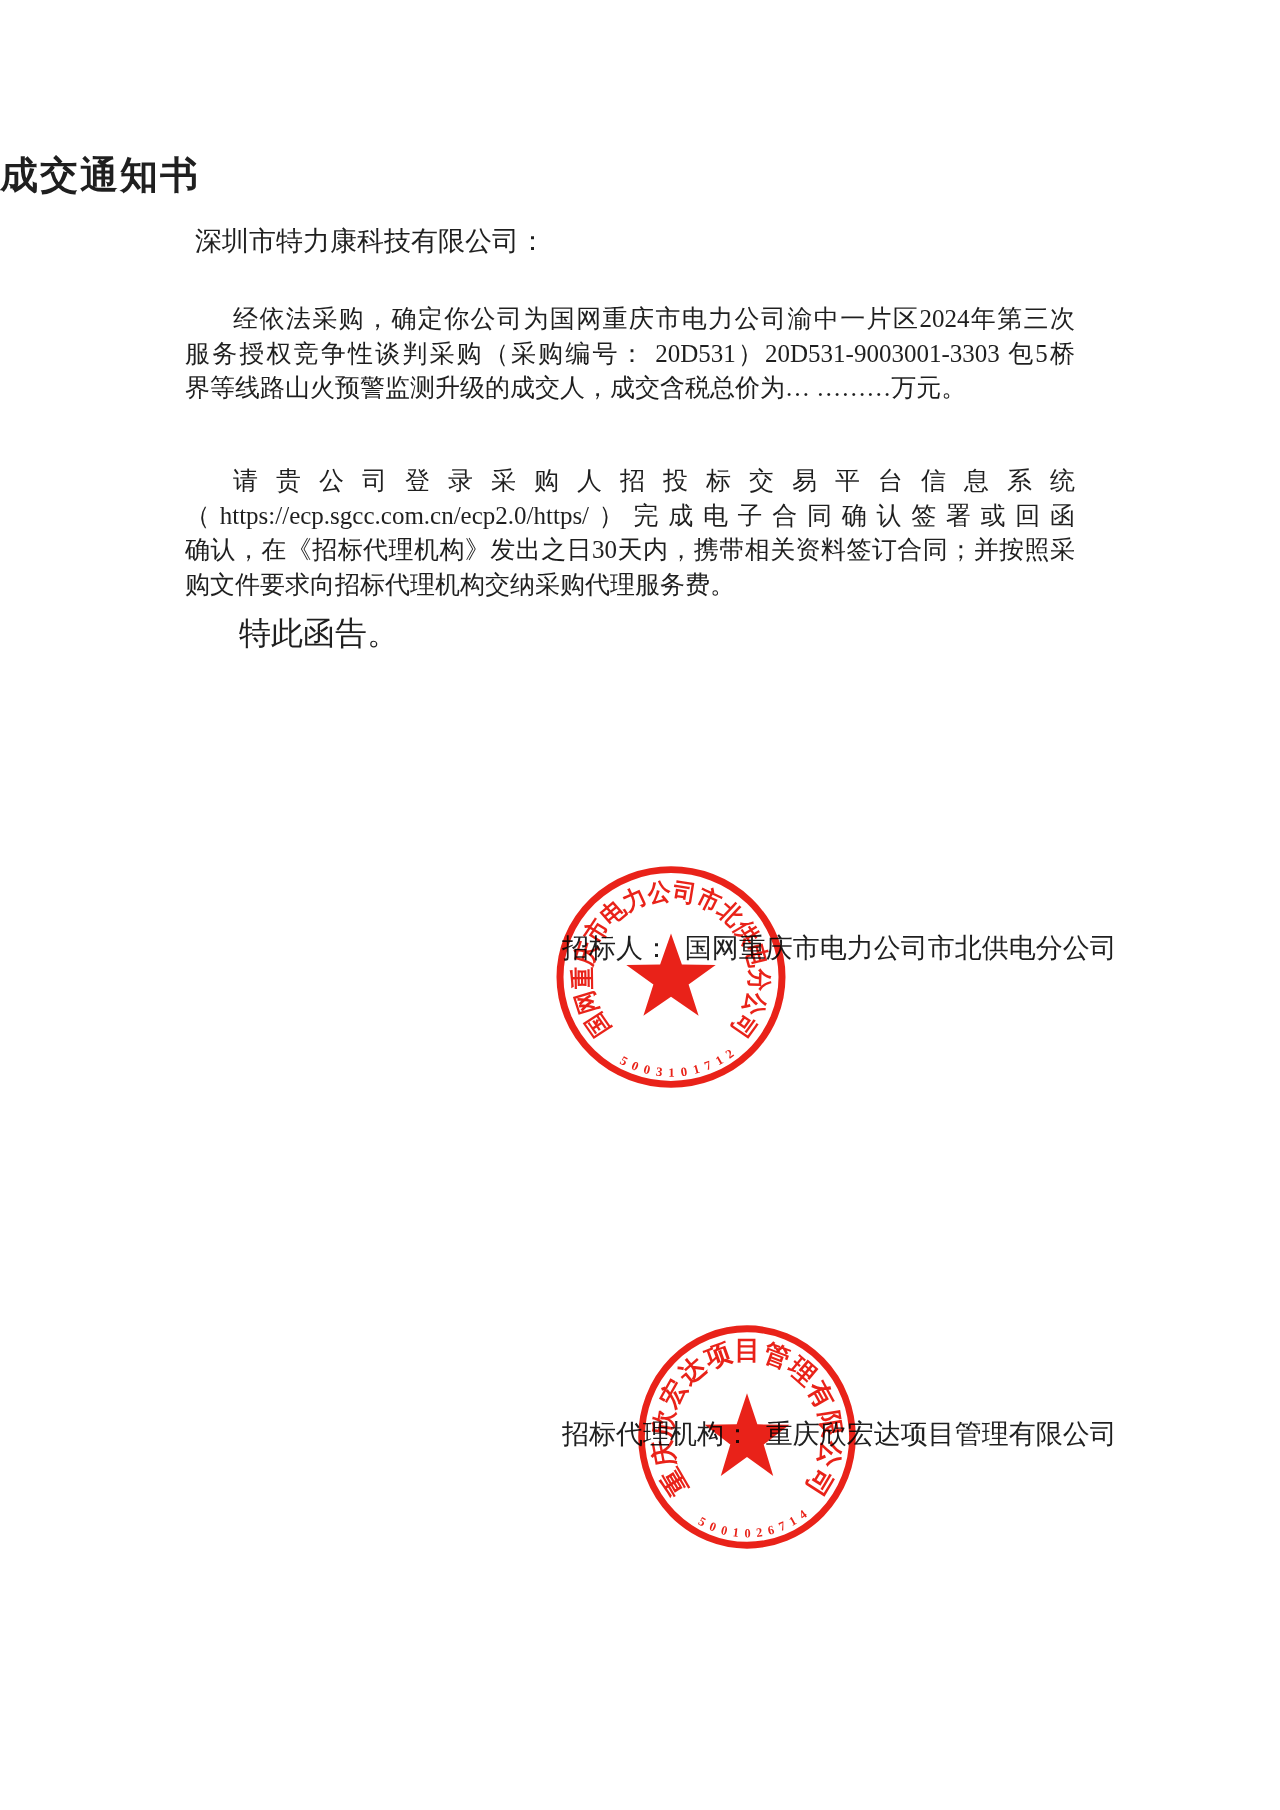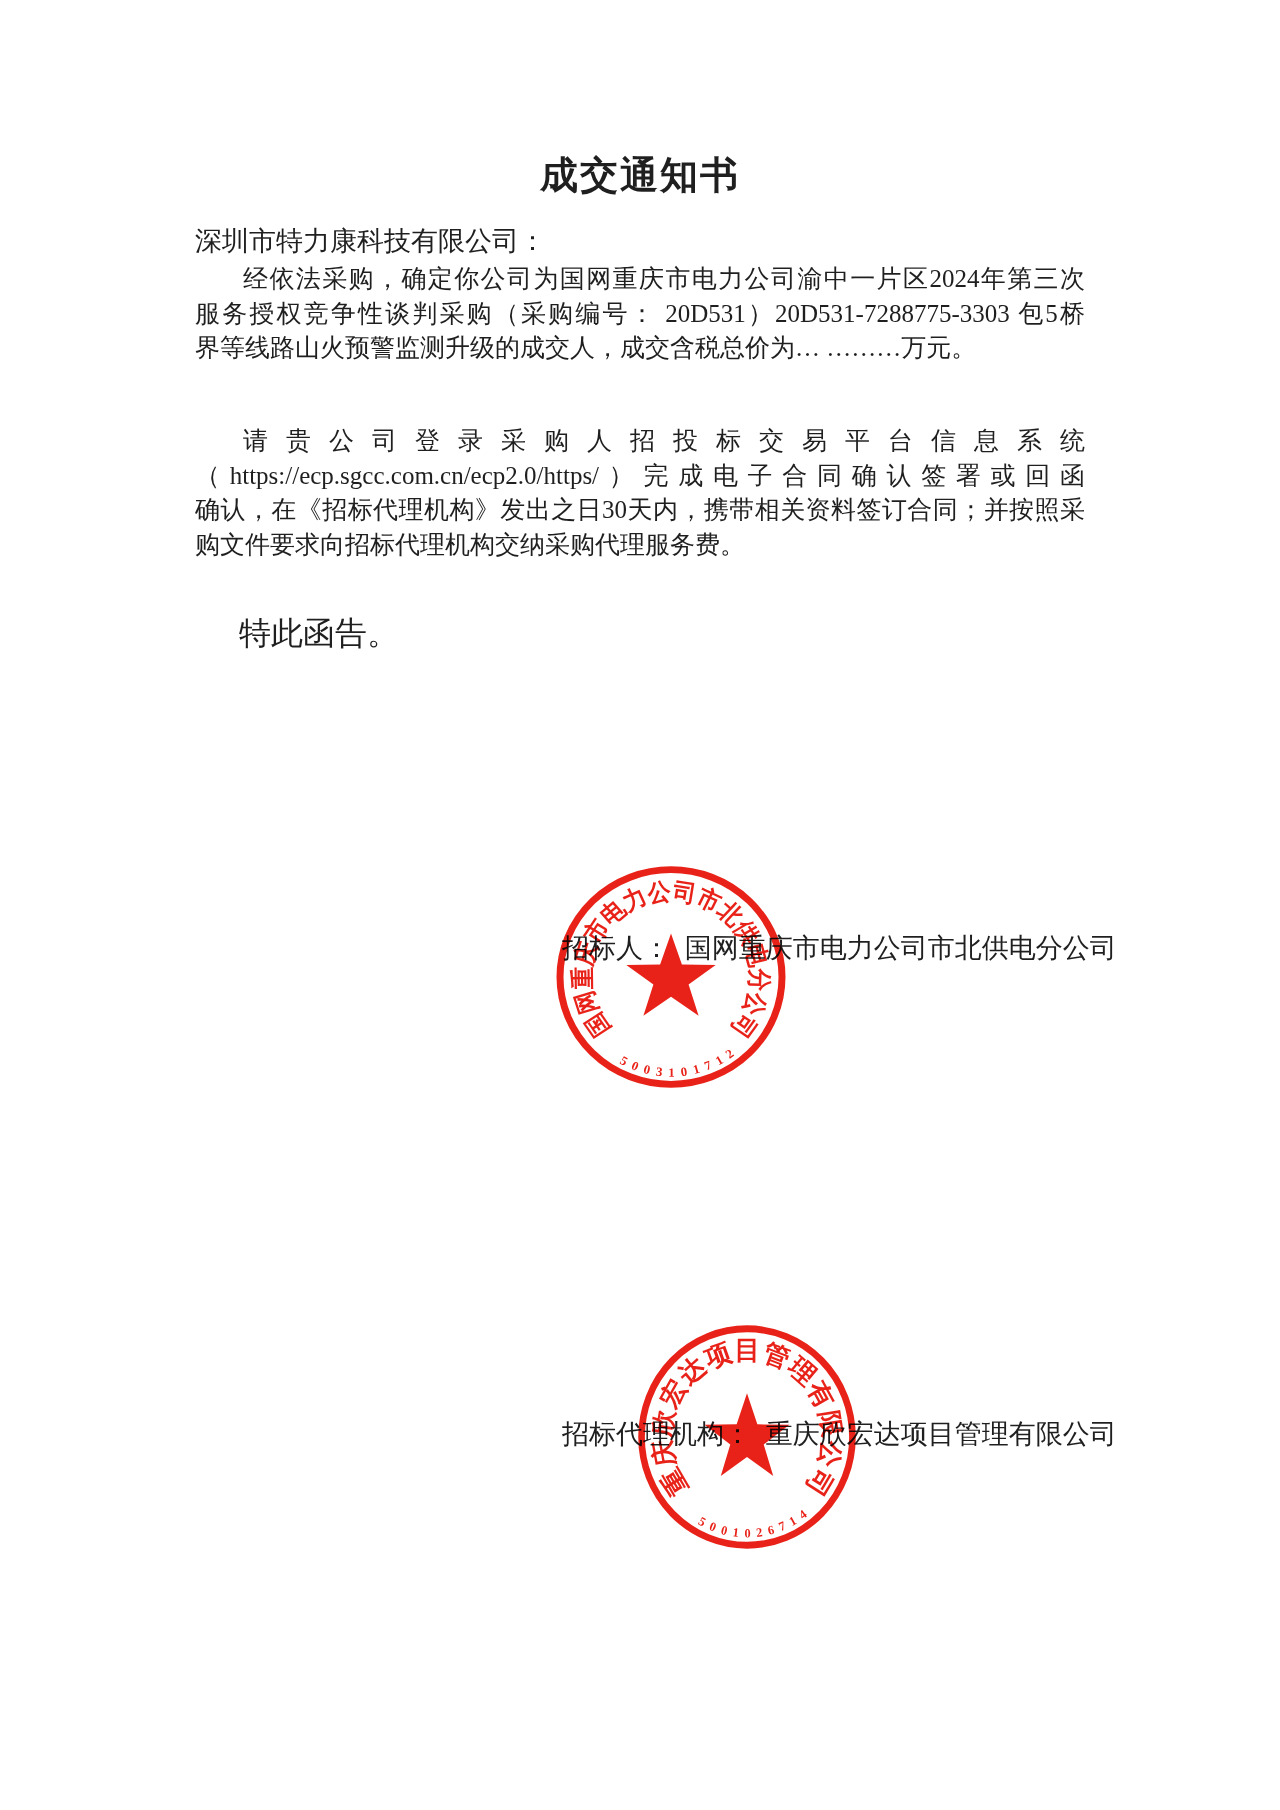--- a/index.html
+++ b/index.html
@@ -7,28 +7,28 @@
   body {
     width: 1280px; height: 1810px;
     position: relative;
     font-family: "Liberation Serif", "DejaVu Serif", serif;
     color: var(--text_color, #1f1f1f);
     overflow: hidden;
   }
   .page { position: absolute; inset: 0; background: #ffffff; }
   .title {
     position: absolute; left: 0; top: 150px; width: 1280px;
-    text-align: center; font-size: 38px; font-weight: bold;
+    text-align: left; font-size: 38px; font-weight: bold;
     letter-spacing: 2px;
   }
   .addressee {
     position: absolute; left: 195px; top: 224px; width: 890px;
     font-size: 27px; line-height: 34px;
   }
-  .para { position: absolute; left: 195px; width: 890px; font-size: 25px; }
+  .para { position: absolute; left: 185px; width: 890px; font-size: 25px; margin-top: 40px; }
   .para .line {
     line-height: 34.5px;
     text-align: justify; text-align-last: justify;
     white-space: normal;
   }
   .para .line:first-child { text-indent: 48px; }
   .para .line:last-child { text-align: justify; text-align-last: left; }
   .para1 { top: 262px; }
   .para2 { top: 424px; }
   .closing {
@@ -55,21 +55,21 @@
 <body>
 
 <div class="page">
 
   <div class="title">成交通知书</div>
 
   <div class="addressee">深圳市特力康科技有限公司：</div>
 
   <div class="para para1">
       <div class="line">经依法采购，确定你公司为国网重庆市电力公司渝中一片区2024年第三次</div>
-      <div class="line">服务授权竞争性谈判采购（采购编号： 20D531）20D531-7288775-3303 包5桥</div>
+      <div class="line">服务授权竞争性谈判采购（采购编号： 20D531）20D531-9003001-3303 包5桥</div>
       <div class="line">界等线路山火预警监测升级的成交人，成交含税总价为… ………万元。</div>
     </div>
 
   <div class="para para2">
       <div class="line">请贵公司登录采购人招投标交易平台信息系统</div>
       <div class="line">（https://ecp.sgcc.com.cn/ecp2.0/https/）完成电子合同确认签署或回函</div>
       <div class="line">确认，在《招标代理机构》发出之日30天内，携带相关资料签订合同；并按照采</div>
       <div class="line">购文件要求向招标代理机构交纳采购代理服务费。</div>
     </div>
 

